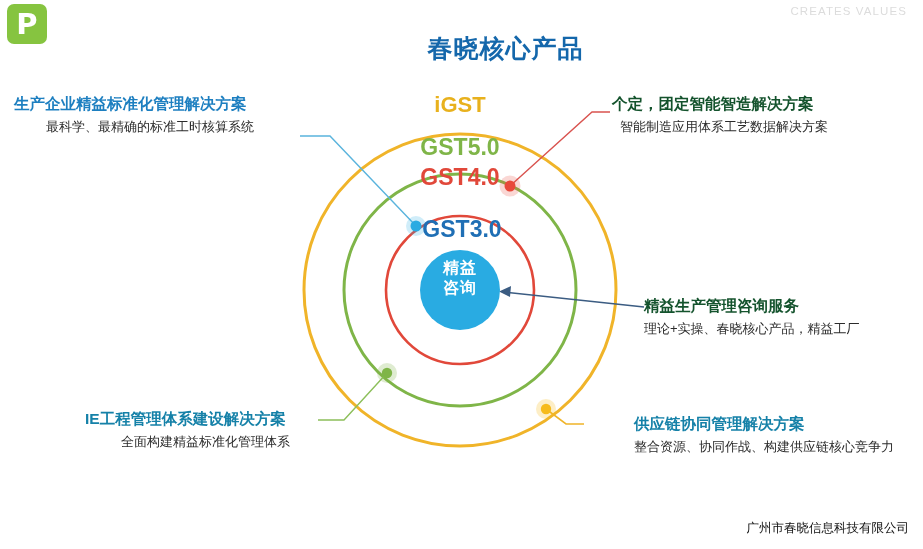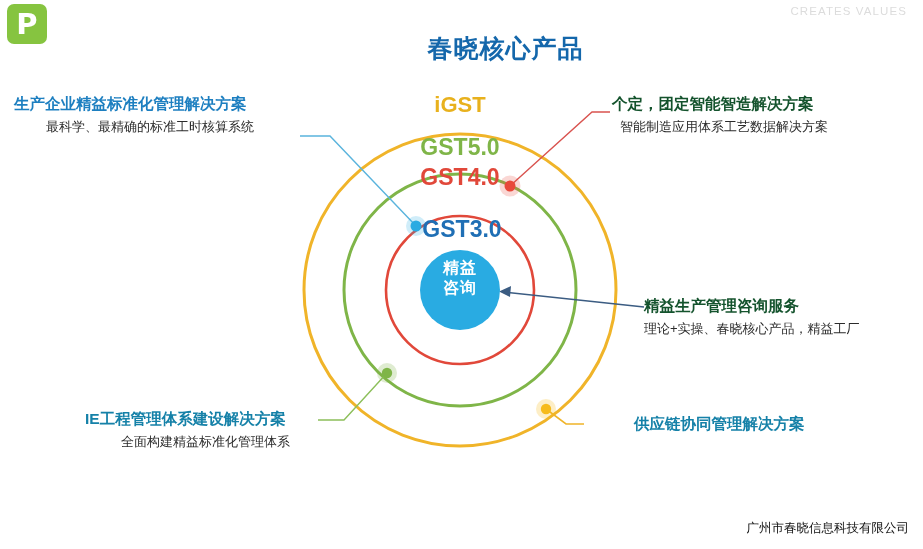--- a/index.html
+++ b/index.html
@@ -164,17 +164,18 @@
     <div class="sub">理论+实操、春晓核心产品，精益工厂</div>
   </div>
 
   <div class="anno" id="anno-bl">
     <div class="head c-teal">IE工程管理体系建设解决方案</div>
     <div class="sub">全面构建精益标准化管理体系</div>
   </div>
 
   <div class="anno" id="anno-br">
     <div class="head c-teal">供应链协同管理解决方案</div>
+    <div class="sub">整合资源、协同作战、构建供应链核心竞争力</div>
   </div>
 
   <div class="footer">广州市春晓信息科技有限公司</div>
 
 </div>
 
 </body></html>

